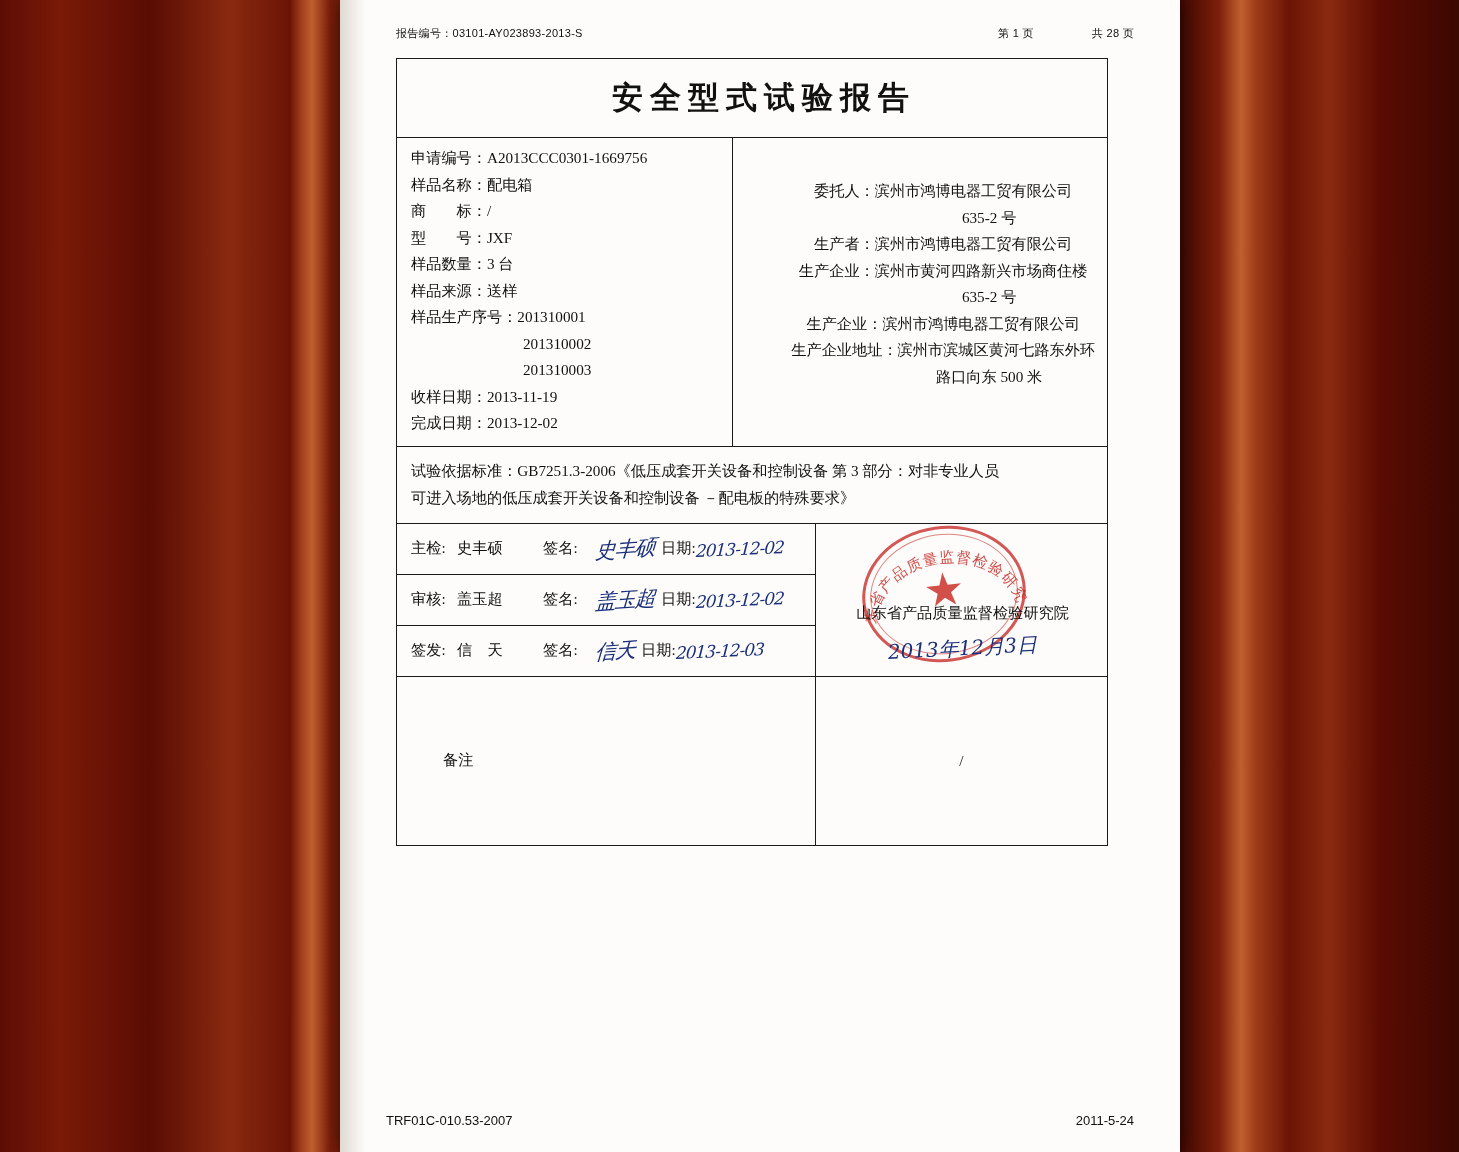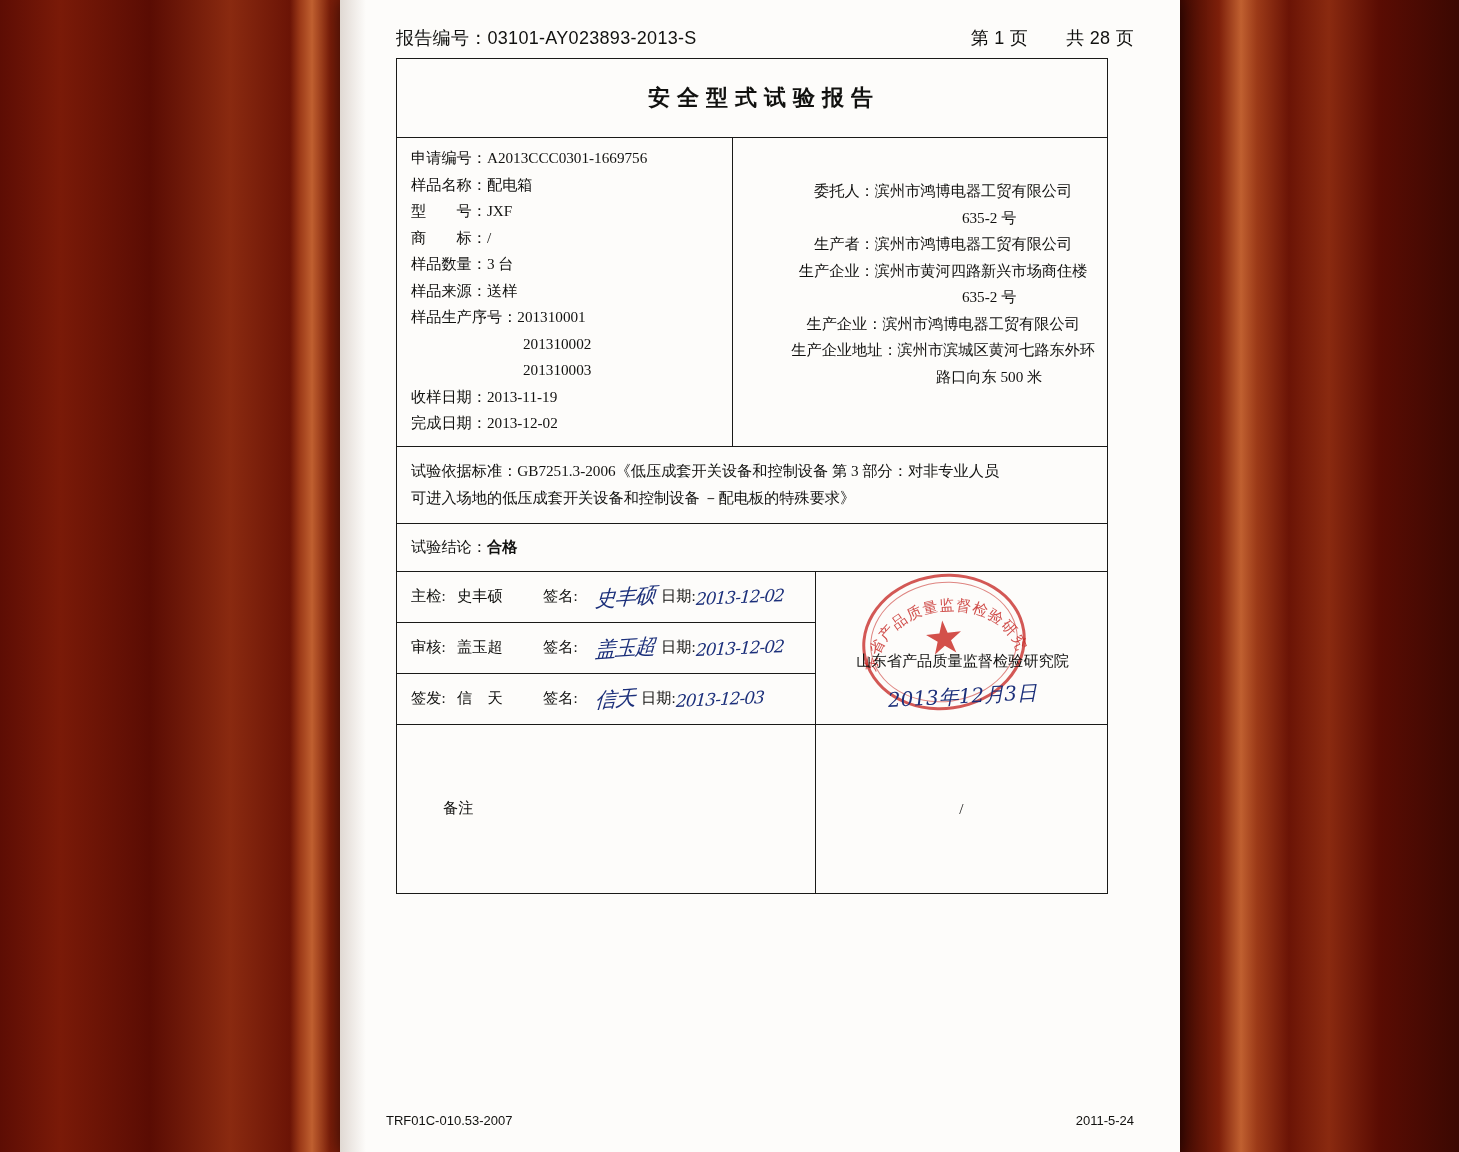--- a/index.html
+++ b/index.html
@@ -56,25 +56,25 @@
     pointer-events: none;
   }
 
   .hdr {
     position: absolute;
     top: 26px;
     left: 56px;
     right: 46px;
     display: flex;
     justify-content: space-between;
-    font-size: 18px;
+    font-size: 11px;
     letter-spacing: .3px;
     font-family: "Liberation Sans", sans-serif;
   }
-  .hdr .pages { display: flex; gap: 38px; }
+  .hdr .pages { display: flex; gap: 58px; }
 
   .ftr {
     position: absolute;
     bottom: 24px;
     left: 46px;
     right: 46px;
     display: flex;
     justify-content: space-between;
     font-size: 13px;
     font-family: "Liberation Sans", sans-serif;
@@ -95,21 +95,21 @@
   .cell.sep  { border-right: 1.4px solid #1a1a18; }
 
   .title-row {
     height: 78px;
     display: flex;
     align-items: center;
     justify-content: center;
     border-bottom: 1.4px solid #1a1a18;
   }
   .title {
-    font-size: 22px;
+    font-size: 31px;
     letter-spacing: 7px;
     font-weight: bold;
     font-family: "DejaVu Serif", "Liberation Serif", serif;
     margin-left: 24px;
   }
 
   .info-left  { width: 50.5%; }
   .info-right { width: 49.5%; }
   .line {
     font-size: 15.2px;
@@ -250,22 +250,22 @@
     <div class="frame">
 
       <div class="title-row">
         <div class="title">安全型式试验报告</div>
       </div>
 
       <div class="row">
         <div class="cell sep info-left">
           <div class="line">申请编号：A2013CCC0301-1669756</div>
           <div class="line">样品名称：配电箱</div>
+          <div class="line">商　　标：/</div>
           <div class="line">型　　号：JXF</div>
-          <div class="line">商　　标：/</div>
           <div class="line">样品数量：3 台</div>
           <div class="line">样品来源：送样</div>
           <div class="line">样品生产序号：201310001</div>
           <div class="line indent">201310002</div>
           <div class="line indent">201310003</div>
           <div class="line">收样日期：2013-11-19</div>
           <div class="line">完成日期：2013-12-02</div>
         </div>
         <div class="cell info-right" style="padding-top:40px;padding-left:26px;text-align:center;">
           <div class="line">委托人：滨州市鸿博电器工贸有限公司</div>
@@ -279,25 +279,20 @@
         </div>
       </div>
 
       <div class="row">
         <div class="cell std" style="width:100%;padding-top:10px;padding-bottom:12px;">
           <div class="ind">试验依据标准：GB7251.3-2006《低压成套开关设备和控制设备  第 3 部分：对非专业人员</div>
           <div class="ind">可进入场地的低压成套开关设备和控制设备 －配电板的特殊要求》</div>
         </div>
       </div>
 
-      <div class="row">
-        <div class="cell concl" style="width:100%;padding-top:10px;padding-bottom:11px;">
-          <span>试验结论：</span><span style="font-weight:bold">合格</span>
-        </div>
-      </div>
 
 
       <div class="row">
         <div class="sig-wrap" style="width:100%">
           <div class="sig-left">
 
             <div class="sig-row">
               <span class="sig-role">主检:</span>
               <span class="sig-name">史丰硕</span>
               <span class="sig-label">签名:</span>

